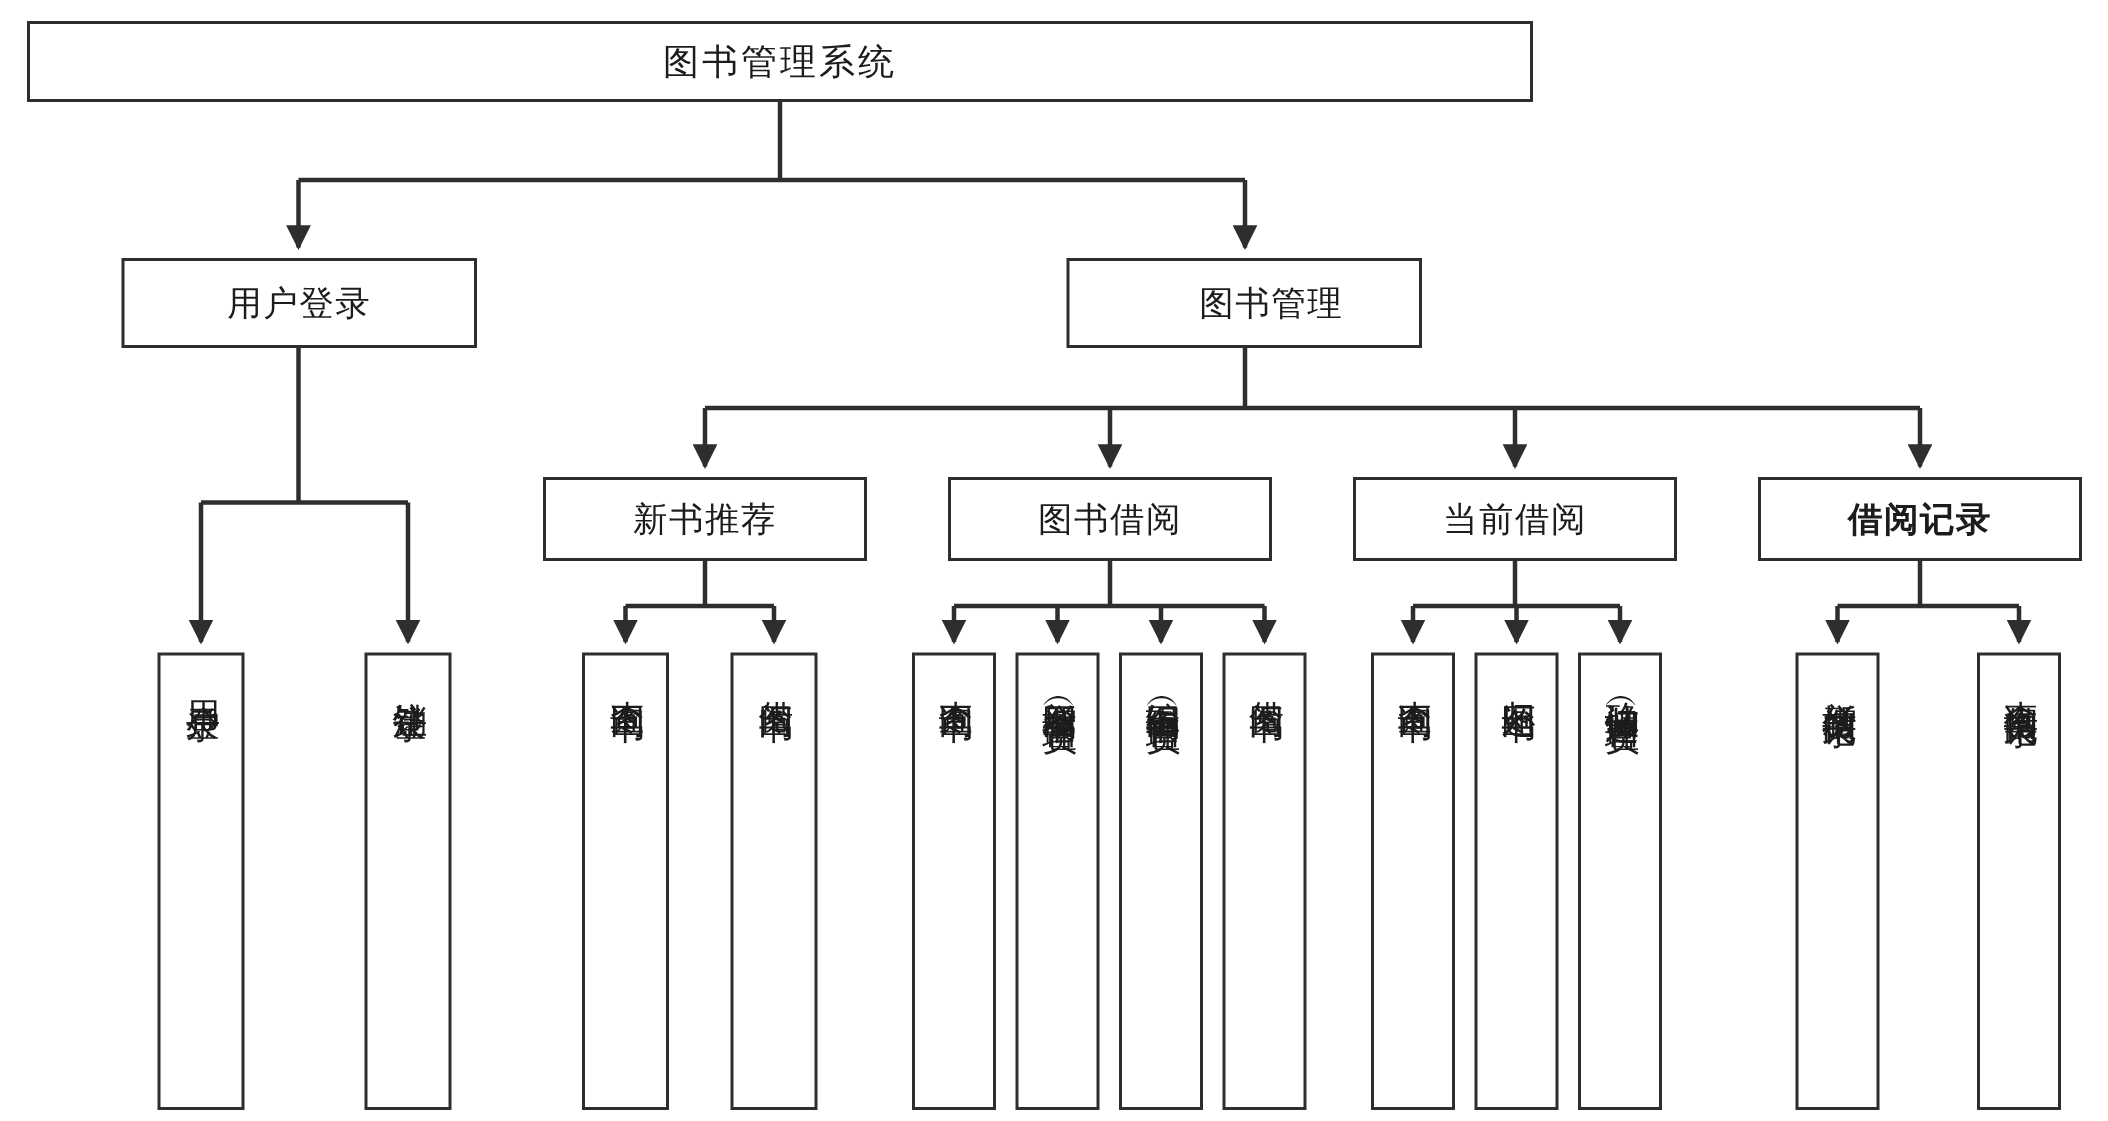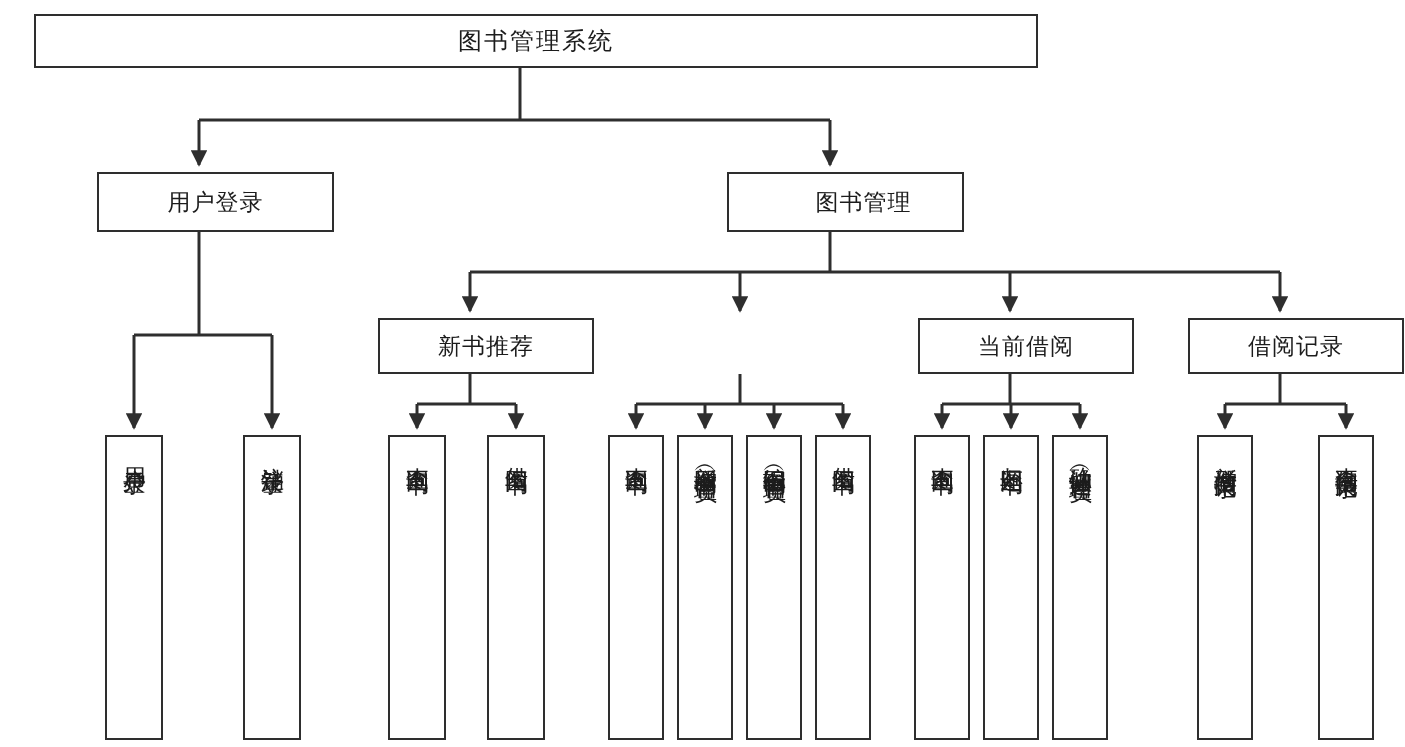--- a/index.html
+++ b/index.html
@@ -30,21 +30,20 @@
     border: 2.5px solid #2e2e2e;
     background: #ffffff;
     display: flex;
     align-items: center;
     justify-content: center;
     color: #1c1c1c;
   }
   .node-box.horiz {
     font-size: 23px;
     letter-spacing: 1px;
-    margin-left: 16px;
   }
   .node-box.vert {
     align-items: flex-start;
     justify-content: center;
     padding-top: 12px;
   }
   .vert-label {
     writing-mode: vertical-rl;
     text-orientation: upright;
     font-size: 23px;
@@ -134,26 +133,29 @@
   </div>
 
   <div class="node-box horiz" style="left:711px; top:172px; width:237px; height:60px;padding-left:36px;">
     <span>图书管理</span>
   </div>
 
   <div class="node-box horiz" style="left:362px; top:318px; width:216px; height:56px;text-align:center;">
     <span>新书推荐</span>
   </div>
 
+  <div class="node-box horiz" style="left:632px; top:318px; width:216px; height:56px;">
+    <span>图书借阅</span>
+  </div>
 
   <div class="node-box horiz" style="left:902px; top:318px; width:216px; height:56px;align-items:center;">
     <span>当前借阅</span>
   </div>
 
-  <div class="node-box horiz" style="left:1172px; top:318px; width:216px; height:56px;">
+  <div class="node-box horiz" style="left:1172px; top:318px; width:216px; height:56px;font-weight:bold;">
     <span>借阅记录</span>
   </div>
 
   <div class="node-box vert" style="left:105px; top:435px; width:58px; height:305px;">
     <span class="vert-label">用户登录</span>
   </div>
 
   <div class="node-box vert" style="left:243px; top:435px; width:58px; height:305px;">
     <span class="vert-label">注销登录</span>
   </div>

